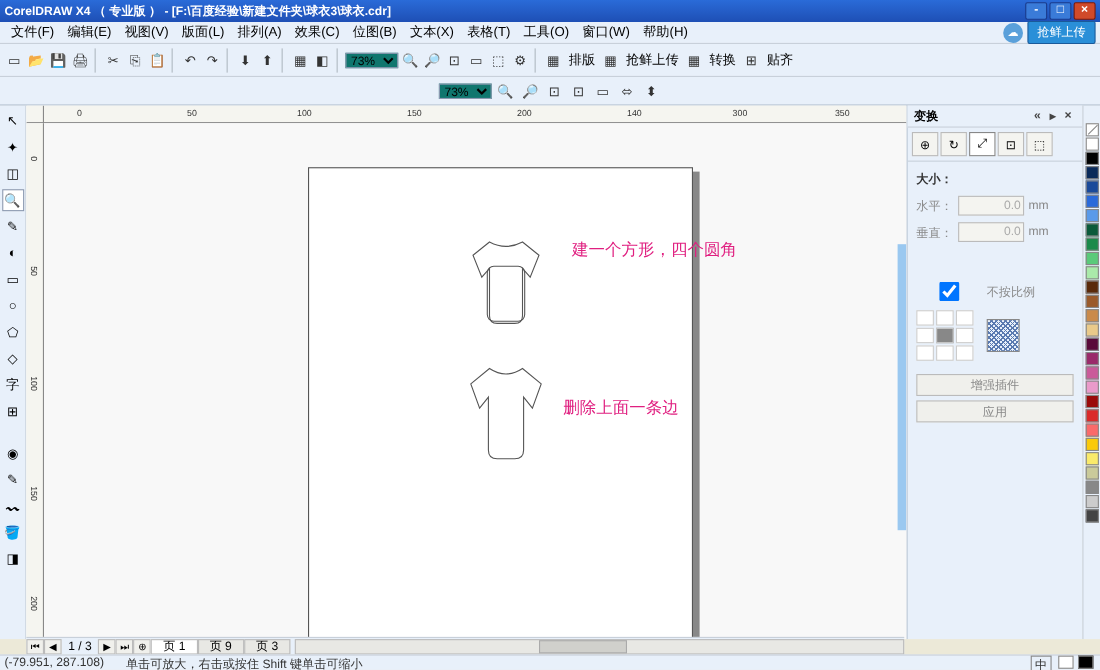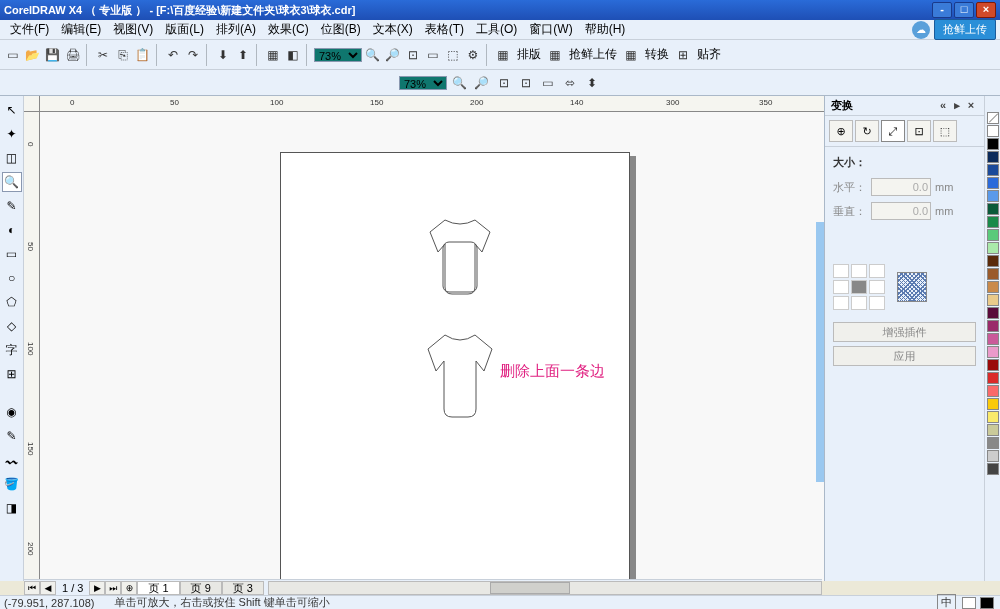--- a/index.html
+++ b/index.html
@@ -64,21 +64,21 @@
 .color-none { position: relative; }
 .color-none::after { content:''; position:absolute; top:-1px; left:5px; width:1px; height:12px; background:#888; transform:rotate(45deg); }
 
 .page-nav { position: absolute; left: 24px; right: 178px; bottom: 14px; height: 16px; background: #e8f0fa; display: flex; align-items: center; font-size: 11px; border-top: 1px solid #c8d0da; }
 .pn-btn { width: 16px; height: 14px; border: 1px solid #bbb; background: #f0f0ec; cursor: pointer; text-align: center; line-height: 12px; font-size: 9px; }
 .pn-tab { padding: 0 10px; height: 14px; border: 1px solid #bbb; background: #fff; cursor: pointer; line-height: 13px; }
 .pn-tab.inactive { background: #e8e8e4; }
 .scroll-h { flex: 1; height: 14px; background: #e8e8e4; border: 1px solid #bbb; margin-left: 4px; position: relative; }
 .scroll-thumb { position: absolute; left: 40%; width: 80px; height: 100%; background: #d0d0cc; border: 1px solid #aaa; }
 
-.status-bar { position: absolute; bottom: 0; left: 0; right: 0; height: 14px; background: #e8f0fa; display: flex; align-items: center; font-size: 11px; padding: 0 4px; border-top: 1px solid #c8d0da; color: #333; }
+.status-bar { position: absolute; bottom: 0; left: 0; right: 0; height: 14px; background: #e8f0fa; display: flex; align-items: flex-start; font-size: 11px; padding: 0 4px; border-top: 1px solid #c8d0da; color: #333; }
 .status-bar .spacer { flex: 1; }
 .status-swatch { width: 14px; height: 12px; border: 1px solid #888; margin: 0 2px; }
 </style>
 </head>
 <body>
 
 <div class="title-bar">
   <span>CorelDRAW X4 （ 专业版 ） - [F:\百度经验\新建文件夹\球衣3\球衣.cdr]</span>
   <span class="spacer"></span>
   <div class="win-btn blue">-</div>
@@ -194,24 +194,25 @@
       <span class="ruler-tick" style="top:330px">150</span>
       <span class="ruler-tick" style="top:430px">200</span>
     </div>
     <div class="page-bg">
       <div class="page-shadow" style="left:244px;top:44px"></div>
       <div class="page" style="left:240px;top:40px"></div>
       <svg class="shirt" style="left:370px;top:100px" width="100" height="90" viewBox="0 0 100 90">
         <path d="M20 20 L35 8 Q50 16 65 8 L80 20 L72 40 L65 32 L65 75 Q65 82 58 82 L42 82 Q35 82 35 75 L35 32 L28 40 Z" fill="none" stroke="#555" stroke-width="1"></path>
         <rect x="33" y="30" width="34" height="50" rx="6" fill="none" stroke="#555" stroke-width="1"></rect>
       </svg>
+      <div class="annot" style="left:480px;top:105px;width:160px">建一个方形，四个圆角</div>
       <svg class="shirt" style="left:370px;top:215px" width="100" height="100" viewBox="0 0 100 100">
         <path d="M18 22 L35 8 Q50 18 65 8 L82 22 L74 44 L66 34 L66 82 Q66 90 58 90 L42 90 Q34 90 34 82 L34 34 L26 44 Z" fill="none" stroke="#555" stroke-width="1"></path>
       </svg>
-      <div class="annot" style="left:460px;top:248px">删除上面一条边</div>
+      <div class="annot" style="left:472px;top:248px">删除上面一条边</div>
       <div class="blue-band" style="top:110px;height:260px"></div>
     </div>
   </div>
 
   <div class="right-panel">
     <div class="rp-header">
       <span>变换</span>
       <span class="spacer"></span>
       <span class="hx">«</span>
       <span class="hx">▸</span>
@@ -230,20 +231,24 @@
         <span style="width:34px">水平：</span>
         <input value="0.0" style="">
         <span>mm</span>
       </div>
       <div class="rp-row">
         <span style="width:34px">垂直：</span>
         <input value="0.0" style="">
         <span>mm</span>
       </div>
       <div style="height:30px"></div>
+      <div class="rp-row">
+        <input type="checkbox" checked="" style="">
+        <span>不按比例</span>
+      </div>
       <div style="display:flex;gap:12px;align-items:center;margin:8px 0">
         <div class="grid9">
           <div></div>
             <div></div>
             <div></div>
           <div></div>
             <div class="c"></div>
             <div></div>
           <div></div>
             <div></div>

